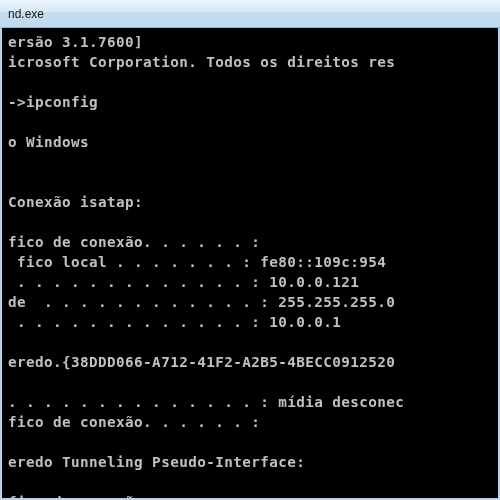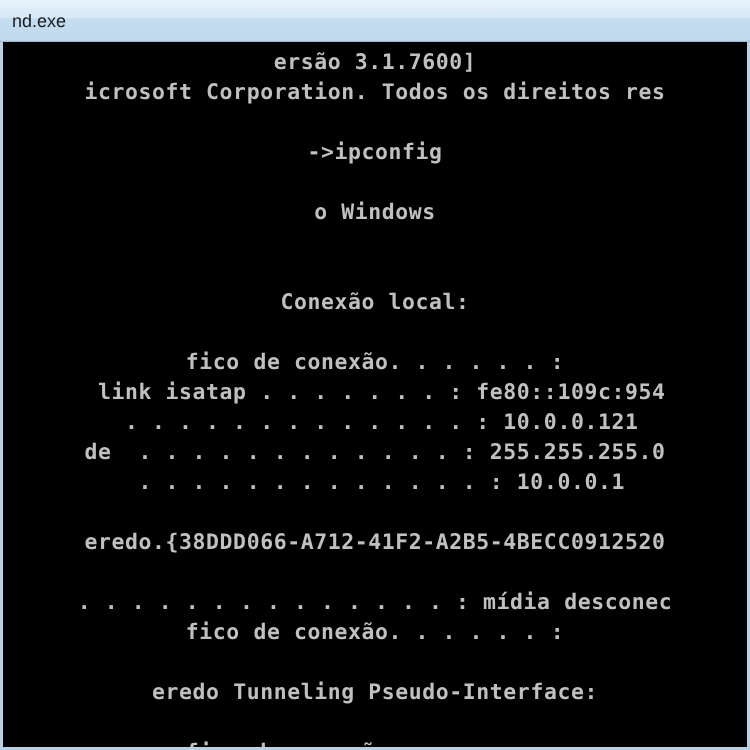--- a/index.html
+++ b/index.html
@@ -1,19 +1,18 @@
 <!DOCTYPE html>
 <html><head>
   <meta charset="utf-8">
   <style>
     * {
       margin: 0;
       padding: 0;
       box-sizing: border-box;
-      text-align: center;
     }
     body {
       width: 500px;
       height: 500px;
       background: #a8c8e0;
       overflow: hidden;
       font-family: Arial, sans-serif;
     }
     .window {
       width: 500px;
@@ -59,24 +58,24 @@
   </div>
   <div class="terminal">
     <div class="terminal-content"><span>ersão 3.1.7600]</span>
 <span>icrosoft Corporation. Todos os direitos res</span>
 <span></span>
 <span>-&gt;ipconfig</span>
 <span></span>
 <span>o Windows</span>
 <span></span>
 <span></span>
-<span>Conexão local:</span>
+<span>Conexão isatap:</span>
 <span></span>
 <span>fico de conexão. . . . . . :</span>
-<span> link isatap . . . . . . . : fe80::109c:954</span>
+<span> fico local . . . . . . . : fe80::109c:954</span>
 <span> . . . . . . . . . . . . . : 10.0.0.121</span>
 <span>de  . . . . . . . . . . . . : 255.255.255.0</span>
 <span> . . . . . . . . . . . . . : 10.0.0.1</span>
 <span></span>
 <span>eredo.{38DDD066-A712-41F2-A2B5-4BECC0912520</span>
 <span></span>
 <span>. . . . . . . . . . . . . . : mídia desconec</span>
 <span>fico de conexão. . . . . . :</span>
 <span></span>
 <span>eredo Tunneling Pseudo-Interface:</span>

